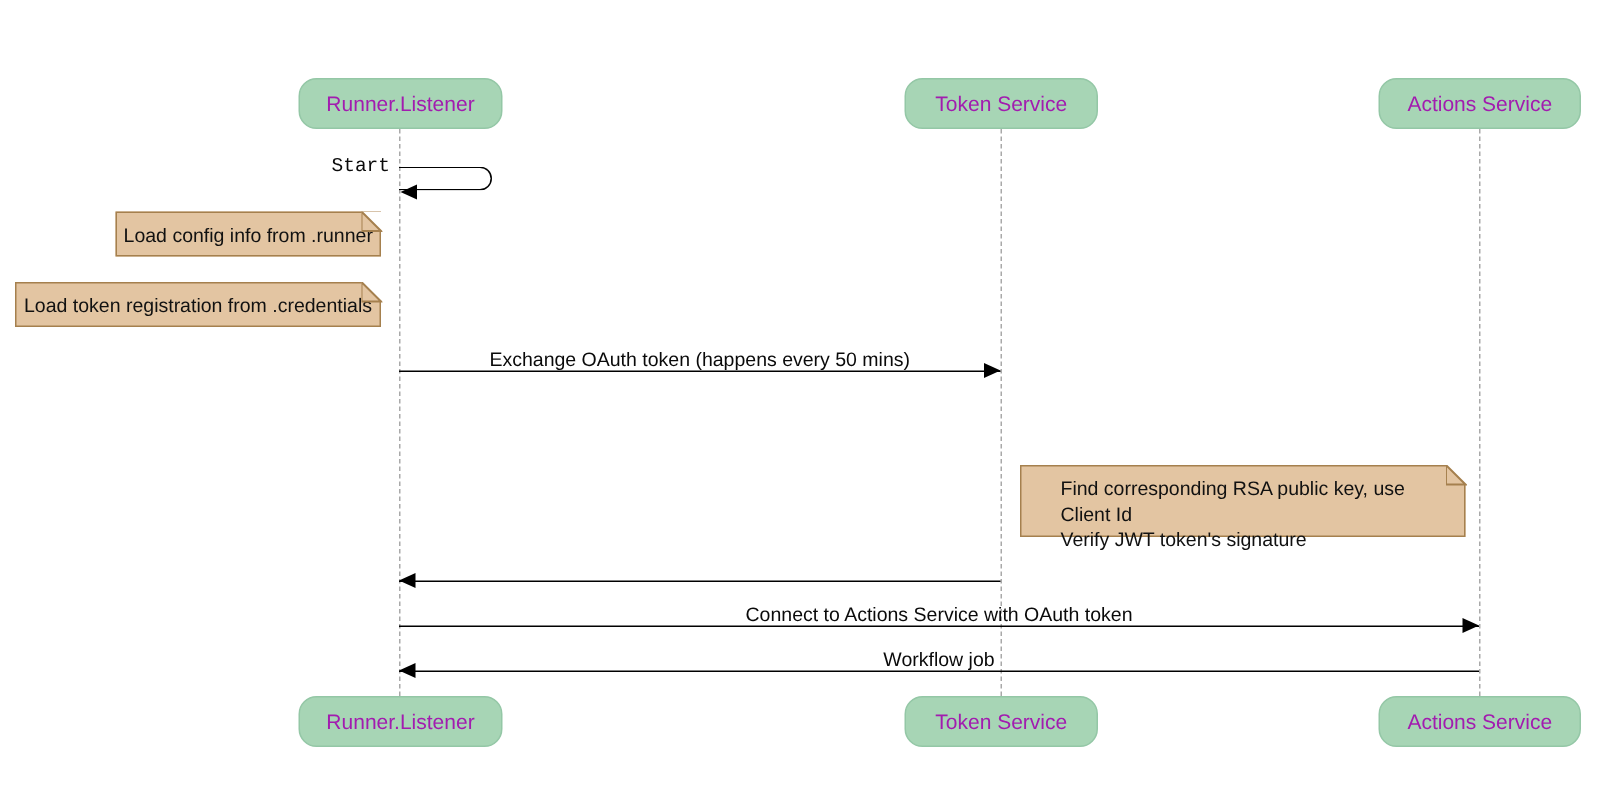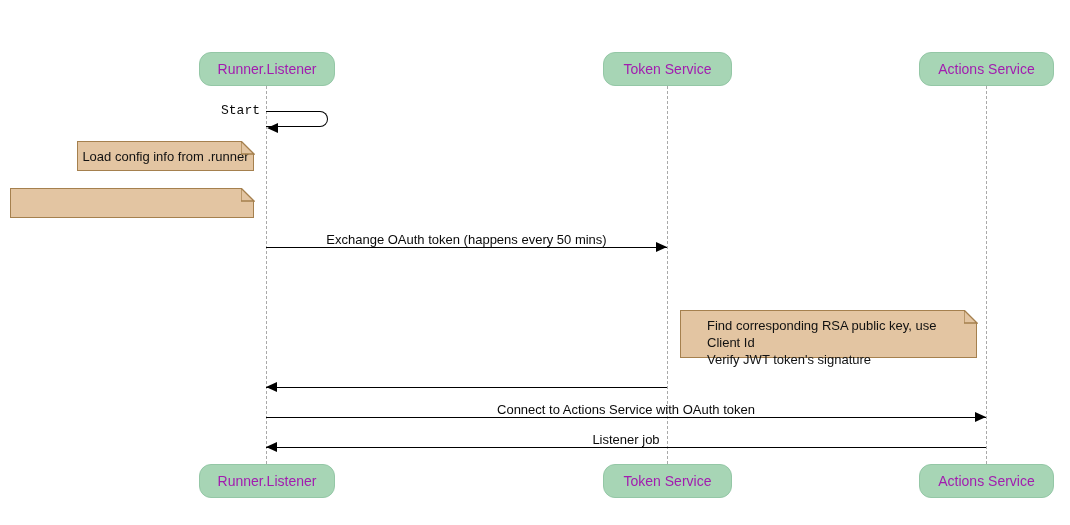--- a/index.html
+++ b/index.html
@@ -88,20 +88,21 @@
       <path d="M0,0 L13,13 L0,13 Z" style="fill:var(--note-fill,#e3c5a2); stroke:var(--note-border,#a5804e); stroke-width:1.3;"></path>
     </svg>
     <span class="note-text">Load config info from .runner</span>
   </div>
 
   <div class="note center" style="left:10px; top:188px; width:244px; height:30px;">
     <svg class="fold" width="14" height="14" viewBox="0 0 14 14">
       <path d="M0,0 L14,0 L14,14 Z" style="fill:var(--background,#fff);"></path>
       <path d="M0,0 L13,13 L0,13 Z" style="fill:var(--note-fill,#e3c5a2); stroke:var(--note-border,#a5804e); stroke-width:1.3;"></path>
     </svg>
+    <span class="note-text">Load token registration from .credentials</span>
   </div>
 
   <div class="msg-label" style="left:266px; top:232px; width:401px;">Exchange OAuth token (happens every 50 mins)</div>
   <div class="msg-line" style="left:266px; top:247px; width:401px;"></div>
   <div class="arrow-r" style="left:656px; top:242px;"></div>
 
 
   <div class="note multi" style="left:680px; top:310px; width:297px; height:48px;">
     <svg class="fold" width="14" height="14" viewBox="0 0 14 14">
       <path d="M0,0 L14,0 L14,14 Z" style="fill:var(--background,#fff);"></path>
@@ -111,21 +112,21 @@
 Verify JWT token's signature</span>
   </div>
 
   <div class="msg-line" style="left:266px; top:387px; width:401px;"></div>
   <div class="arrow-l" style="left:266px; top:382px;"></div>
 
   <div class="msg-label" style="left:266px; top:402px; width:720px;">Connect to Actions Service with OAuth token</div>
   <div class="msg-line" style="left:266px; top:417px; width:720px;"></div>
   <div class="arrow-r" style="left:975px; top:412px;"></div>
 
-  <div class="msg-label" style="left:266px; top:432px; width:720px;">Listener job</div>
+  <div class="msg-label" style="left:266px; top:432px; width:720px;">Workflow job</div>
   <div class="msg-line" style="left:266px; top:447px; width:720px;"></div>
   <div class="arrow-l" style="left:266px; top:442px;"></div>
 
   <div class="participant" style="left:199px; top:464px; width:136px;">
     <span>Runner.Listener</span>
   </div>
   <div class="participant" style="left:603px; top:464px; width:129px;">
     <span>Token Service</span>
   </div>
   <div class="participant" style="left:919px; top:464px; width:135px;">

